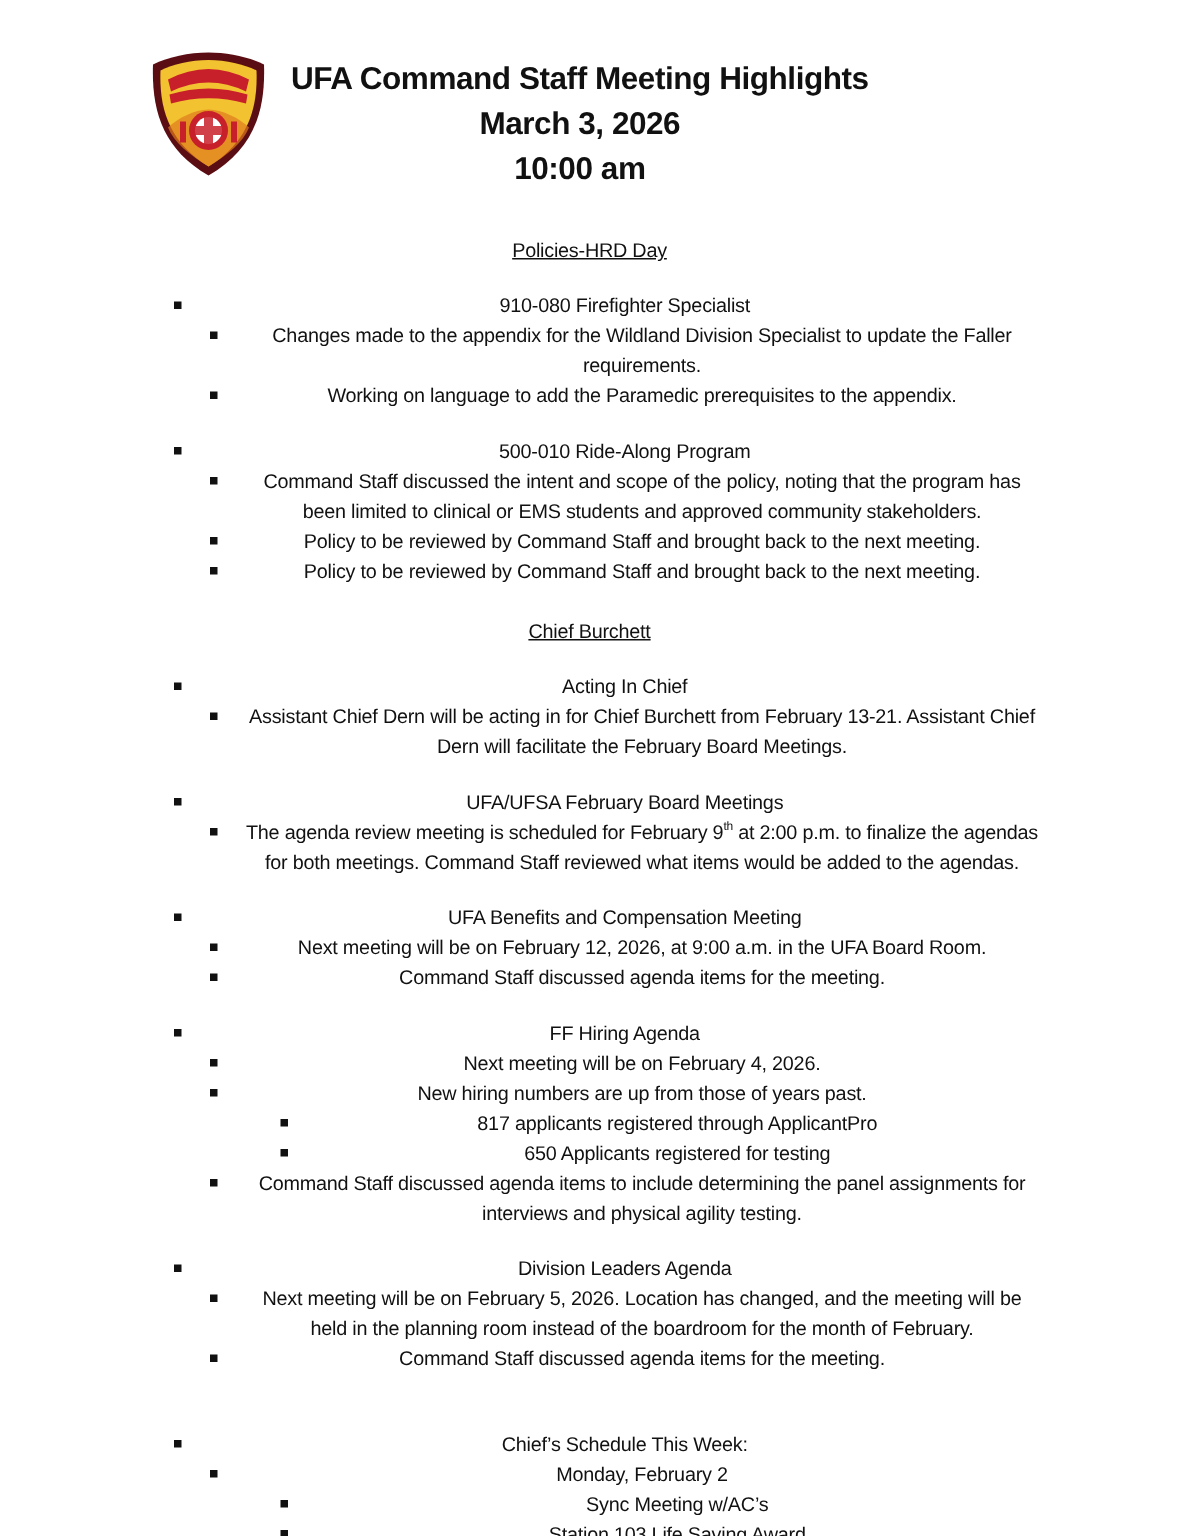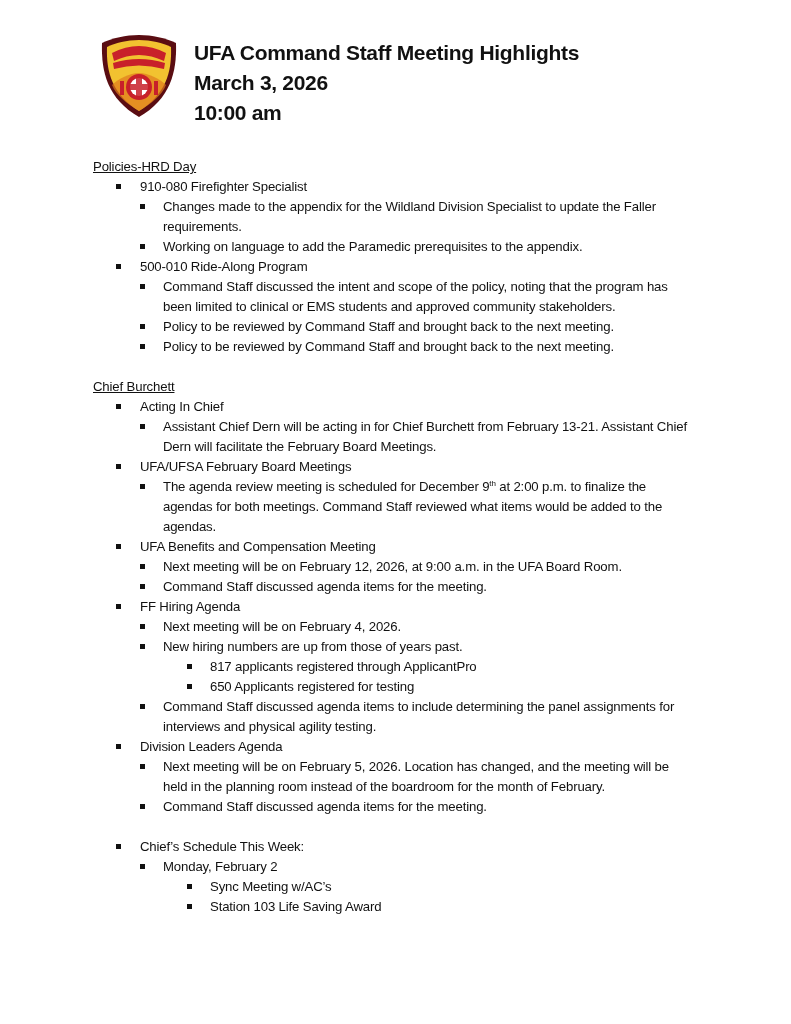--- a/index.html
+++ b/index.html
@@ -1,27 +1,27 @@
 <!DOCTYPE html>
 <html><head>
   <meta charset="utf-8">
   <style>
     html, body { margin: 0; padding: 0; background: #ffffff; }
     body { width: 791px; height: 1024px; position: relative; overflow: hidden;
       font-family: "Liberation Sans", sans-serif; color: #111; }
-    .page { position: absolute; left: 0; top: 0; width: 791px; height: 1024px; background: #fff; }
+    .page { position: absolute; left: 0; top: 0; width: 791px; height: 1024px; background: #fff; text-align: center; }
     .logo { position: absolute; left: 100px; top: 33px; width: 78px; height: 86px; }
     .title-block { position: absolute; left: 194px; top: 38px; }
     .title-line { font-weight: bold; font-size: 21px; line-height: 30px; color: #111; letter-spacing: -0.3px; }
     .content { position: absolute; left: 93px; top: 157px; width: 600px; font-size: 13.2px; line-height: 20px; letter-spacing: -0.15px; }
     .section-title { text-decoration: underline; margin: 0; }
     .section-gap { height: 20px; }
     ul { list-style: none; margin: 0; padding: 0; }
     li { position: relative; }
-    .l1 { padding-left: 47px; }
+    .l1 { padding-left: 47px; margin-top: 17px; }
     .l2 { padding-left: 70px; }
     .l3 { padding-left: 117px; }
     .bullet { position: absolute; top: 7px; width: 5px; height: 5px; background: #111; }
     .l1 > .bullet { left: 23px; }
     .l2 > .bullet { left: 47px; }
     .l3 > .bullet { left: 94px; }
     sup { font-size: 8px; line-height: 0; vertical-align: super; }
   </style>
 </head>
 <body>
@@ -61,21 +61,21 @@
     </ul>
 
     <div class="section-gap"></div>
 
     <div class="section-title">Chief Burchett</div>
     <ul>
       <li class="l1"><span class="bullet"></span><span>Acting In Chief</span></li>
       <li class="l2"><span class="bullet"></span><span>Assistant Chief Dern will be acting in for Chief Burchett from February 13-21. Assistant Chief Dern will facilitate the February Board Meetings.</span></li>
 
       <li class="l1"><span class="bullet"></span><span>UFA/UFSA February Board Meetings</span></li>
-      <li class="l2"><span class="bullet"></span><span><span>The agenda review meeting is scheduled for December 9</span><sup>th</sup><span> at 2:00 p.m. to finalize the agendas for both meetings. Command Staff reviewed what items would be added to the agendas.</span></span></li>
+      <li class="l2"><span class="bullet"></span><span><span>The agenda review meeting is scheduled for February 9</span><sup>th</sup><span> at 2:00 p.m. to finalize the agendas for both meetings. Command Staff reviewed what items would be added to the agendas.</span></span></li>
 
       <li class="l1"><span class="bullet"></span><span>UFA Benefits and Compensation Meeting</span></li>
       <li class="l2"><span class="bullet"></span><span>Next meeting will be on February 12, 2026, at 9:00 a.m. in the UFA Board Room.</span></li>
       <li class="l2"><span class="bullet"></span><span>Command Staff discussed agenda items for the meeting.</span></li>
 
       <li class="l1"><span class="bullet"></span><span>FF Hiring Agenda</span></li>
       <li class="l2"><span class="bullet"></span><span>Next meeting will be on February 4, 2026.</span></li>
       <li class="l2"><span class="bullet"></span><span>New hiring numbers are up from those of years past.</span></li>
       <li class="l3"><span class="bullet"></span><span>817 applicants registered through ApplicantPro</span></li>
       <li class="l3"><span class="bullet"></span><span>650 Applicants registered for testing</span></li>

